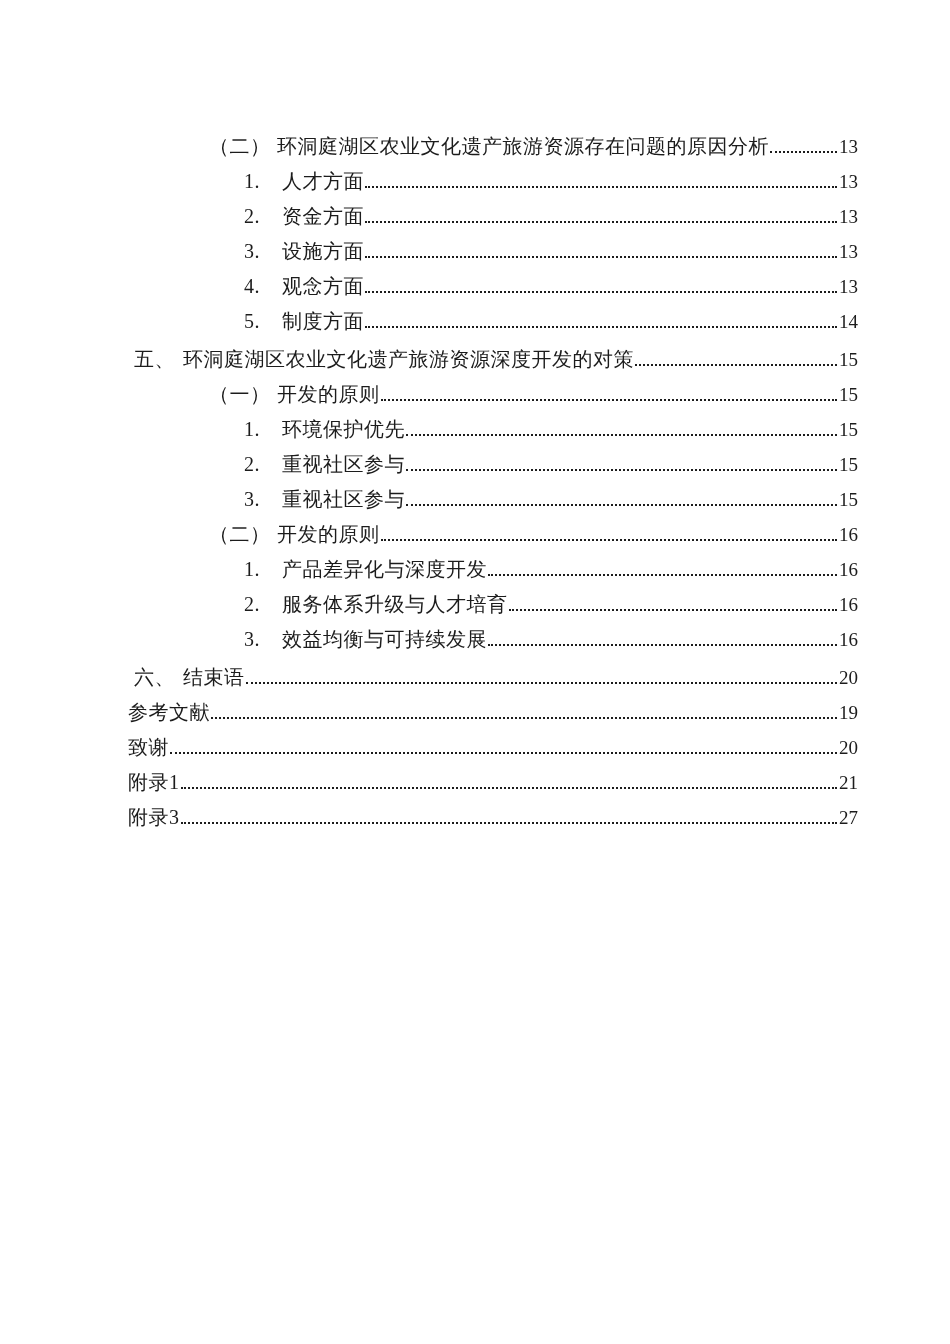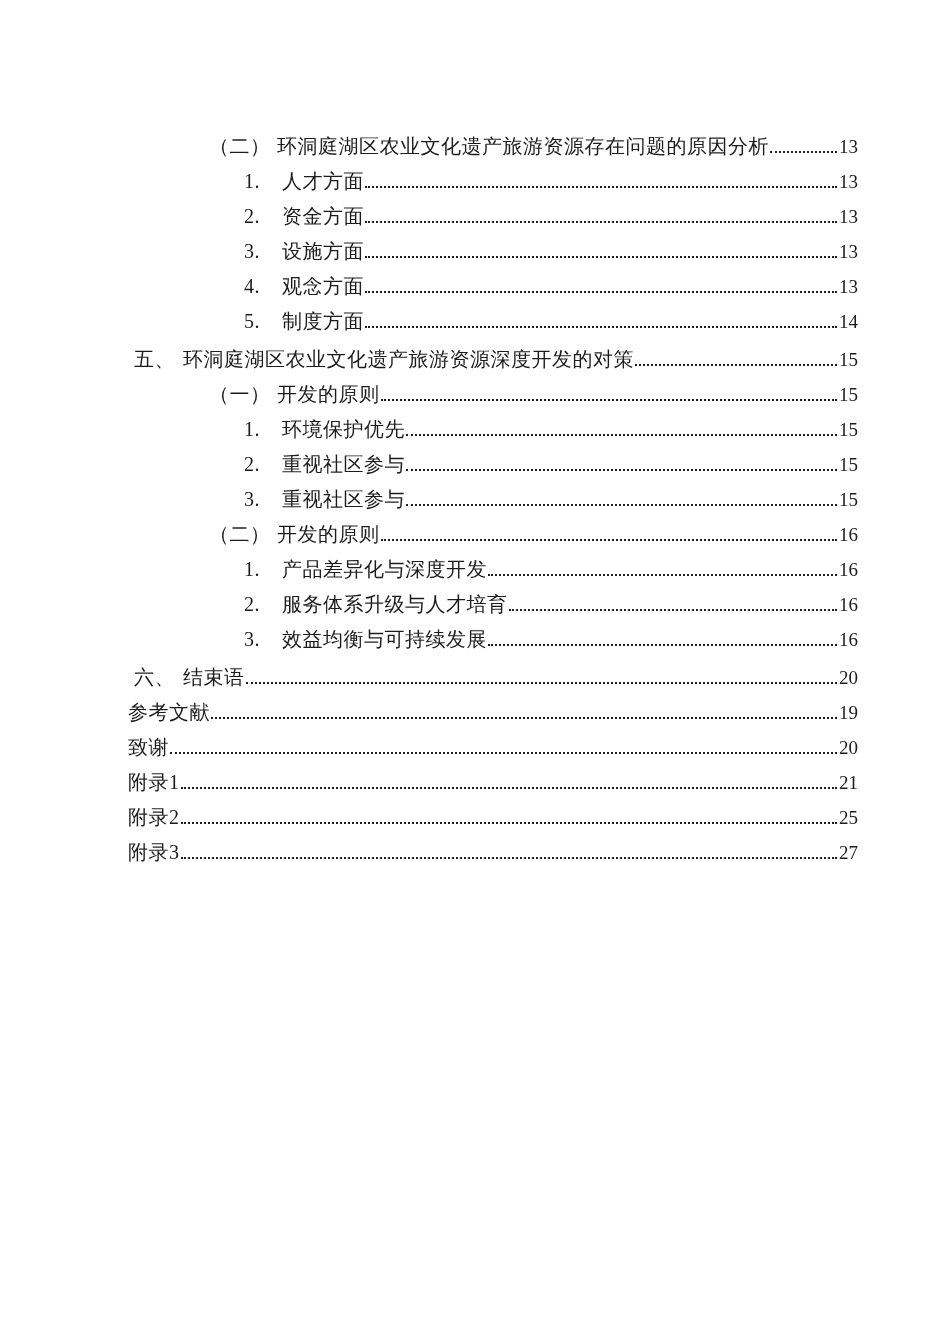--- a/index.html
+++ b/index.html
@@ -173,24 +173,18 @@
     <span class="pagenum">20</span>
   </div>
       <div class="toc-row lvl-0">
 
     <span class="title">附录1</span>
     <span class="leader"></span>
     <span class="pagenum">21</span>
   </div>
       <div class="toc-row lvl-0">
 
-    <span class="title">附录2</span>
-    <span class="leader"></span>
-    <span class="pagenum">25</span>
-  </div>
-      <div class="toc-row lvl-0">
-
     <span class="title">附录3</span>
     <span class="leader"></span>
     <span class="pagenum">27</span>
   </div>
     </div>
 </div>
 
 </body></html>

